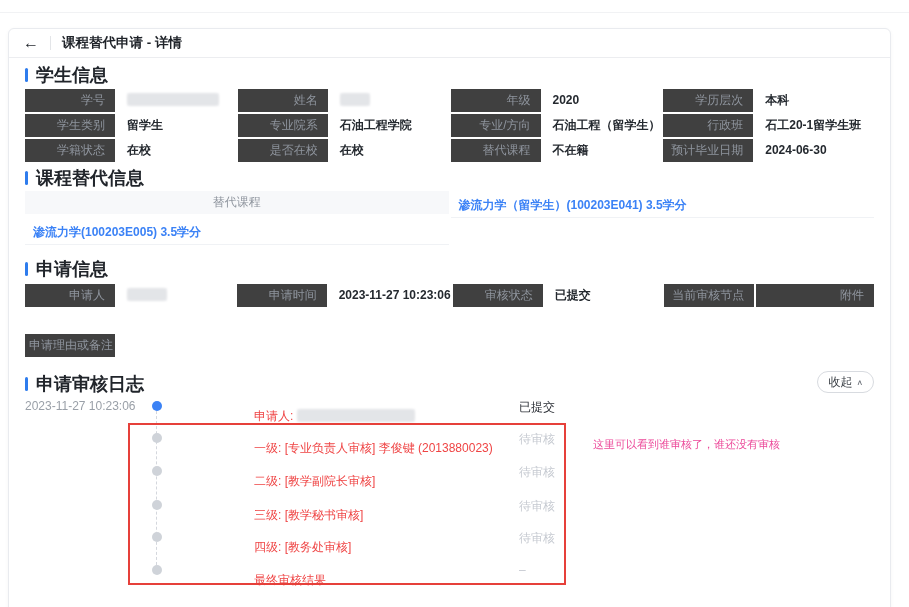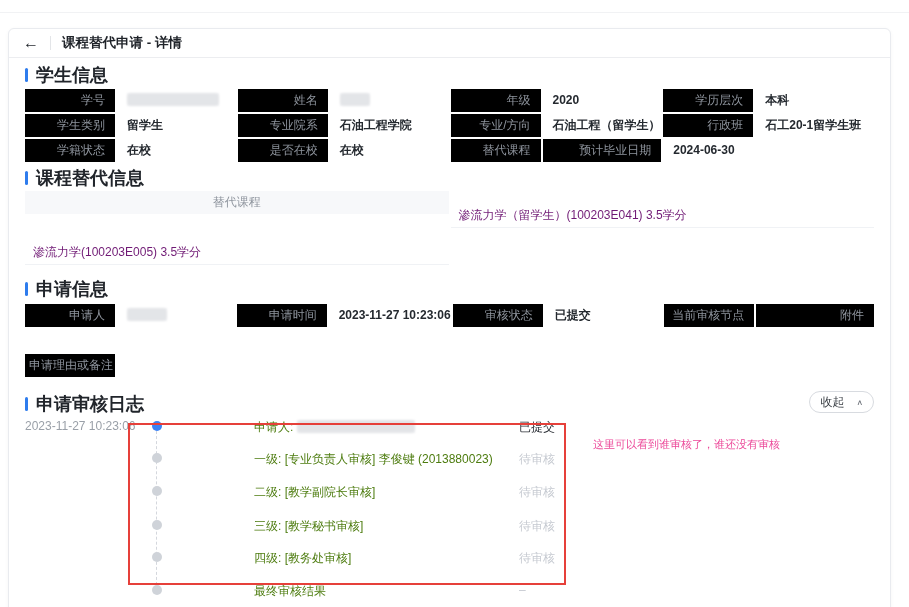--- a/index.html
+++ b/index.html
@@ -31,60 +31,60 @@
   .sec-text { font-size:18px; font-weight:700; color:#21252b; }
   .m-student { margin-top:8px; }
   .m-course  { margin-top:7px; }
   .m-app     { margin-top:15px; }
 
   .kv-grid {
     margin-top:5px; display:grid; gap:2px;
     grid-template-columns:90px 1fr 90px 1fr 90px 1fr 90px 1fr;
   }
   .kv-label {
-    background:#000000; color:#8f959e; text-align:right;
+    background:#404040; color:#8f959e; text-align:right;
     padding:0 10px 0 4px; line-height:23px; height:23px; white-space:nowrap;
     font-size:12px; overflow:hidden;
   }
   .kv-value {
     background:#fff; color:#24292f; font-weight:600;
     padding-left:10px; line-height:23px; height:23px; white-space:nowrap;
   }
   .span-rest { grid-column:2 / -1; }
 
   .course-table { margin-top:4px; display:grid; grid-template-columns:1fr 1fr; gap:0 2px; }
   .ct-head {
     background:#f7f8fa; color:#8f959e; text-align:center;
     line-height:23px; height:23px; font-size:12px;
   }
   .ct-cell {
-    background:#fff; color:#701a75; font-weight:400; padding-left:8px;
-    line-height:24px; height:25px; border-bottom:1px solid #f0f2f5; margin-top:12px;
+    background:#fff; color:#3b82f6; font-weight:700; padding-left:8px;
+    line-height:24px; height:25px; border-bottom:1px solid #f0f2f5; margin-top:2px;
     white-space:nowrap;
   }
 
   .log-header { margin-top:12px; height:24px; display:flex; align-items:flex-end; justify-content:space-between; }
   .collapse-btn {
-    display:inline-flex; align-items:center; gap:12px; cursor:pointer;
+    display:inline-flex; align-items:center; gap:4px; cursor:pointer;
     border:1px solid #d8dbe0; border-radius:12px; background:#fff;
     padding:0 10px; height:22px; font-size:12px; color:#3a3f45;
     font-family:inherit;
   }
   .collapse-btn .chev { font-size:9px; color:#6b7078; line-height:1; transform:scaleY(.85); }
 
   .timeline { position:relative; margin-top:2px; height:192px; }
   .tl-line {
     position:absolute; left:131px; top:11px; height:164px; width:0;
     border-left:1px dashed #d4d7dd;
   }
   .tl-row { position:absolute; left:0; right:0; height:16px; }
   .tl-time { position:absolute; left:0; top:1px; width:109px; text-align:right; color:#9aa0a8; font-size:12px; white-space:nowrap; }
   .tl-dot { position:absolute; left:127px; top:3px; width:10px; height:10px; border-radius:50%; background:#cfd3d9; }
   .tl-dot.blue { background:#3b82f5; }
-  .tl-text { position:absolute; left:229px; top:1px; color:#4d7c0f; font-weight:500; font-size:12px; white-space:nowrap; }
+  .tl-text { position:absolute; left:229px; top:10px; color:#ef4444; font-weight:500; font-size:12px; white-space:nowrap; }
   .tl-status { position:absolute; left:494px; top:1px; font-size:12px; white-space:nowrap; }
   .st-dark { color:#2b2f36; }
   .st-pending { color:#c6cad1; }
   .r0{top:3px;} .r1{top:35px;} .r2{top:68px;} .r3{top:102px;} .r4{top:134px;} .r5{top:167px;}
 
   .mask {
     display:inline-block; height:13px; border-radius:2px;
     background:#c9ccd2; opacity:.5; filter:blur(1.2px); vertical-align:-2px;
   }
   .mask-sid { width:92px; } .mask-name { width:30px; }
@@ -135,20 +135,21 @@
       <div class="kv-label">专业/方向</div>
       <div class="kv-value">石油工程（留学生）</div>
       <div class="kv-label">行政班</div>
       <div class="kv-value">石工20-1留学生班</div>
 
       <div class="kv-label">学籍状态</div>
       <div class="kv-value">在校</div>
       <div class="kv-label">是否在校</div>
       <div class="kv-value">在校</div>
       <div class="kv-label">替代课程</div>
+      <div class="kv-value">不在籍</div>
       <div class="kv-label">预计毕业日期</div>
       <div class="kv-value">2024-06-30</div>
     </div>
 
     <div class="sec m-course">
       <span class="sec-bar"></span>
       <span class="sec-text">课程替代信息</span>
     </div>
     <div class="course-table">
       <div class="ct-head">替代课程</div>

